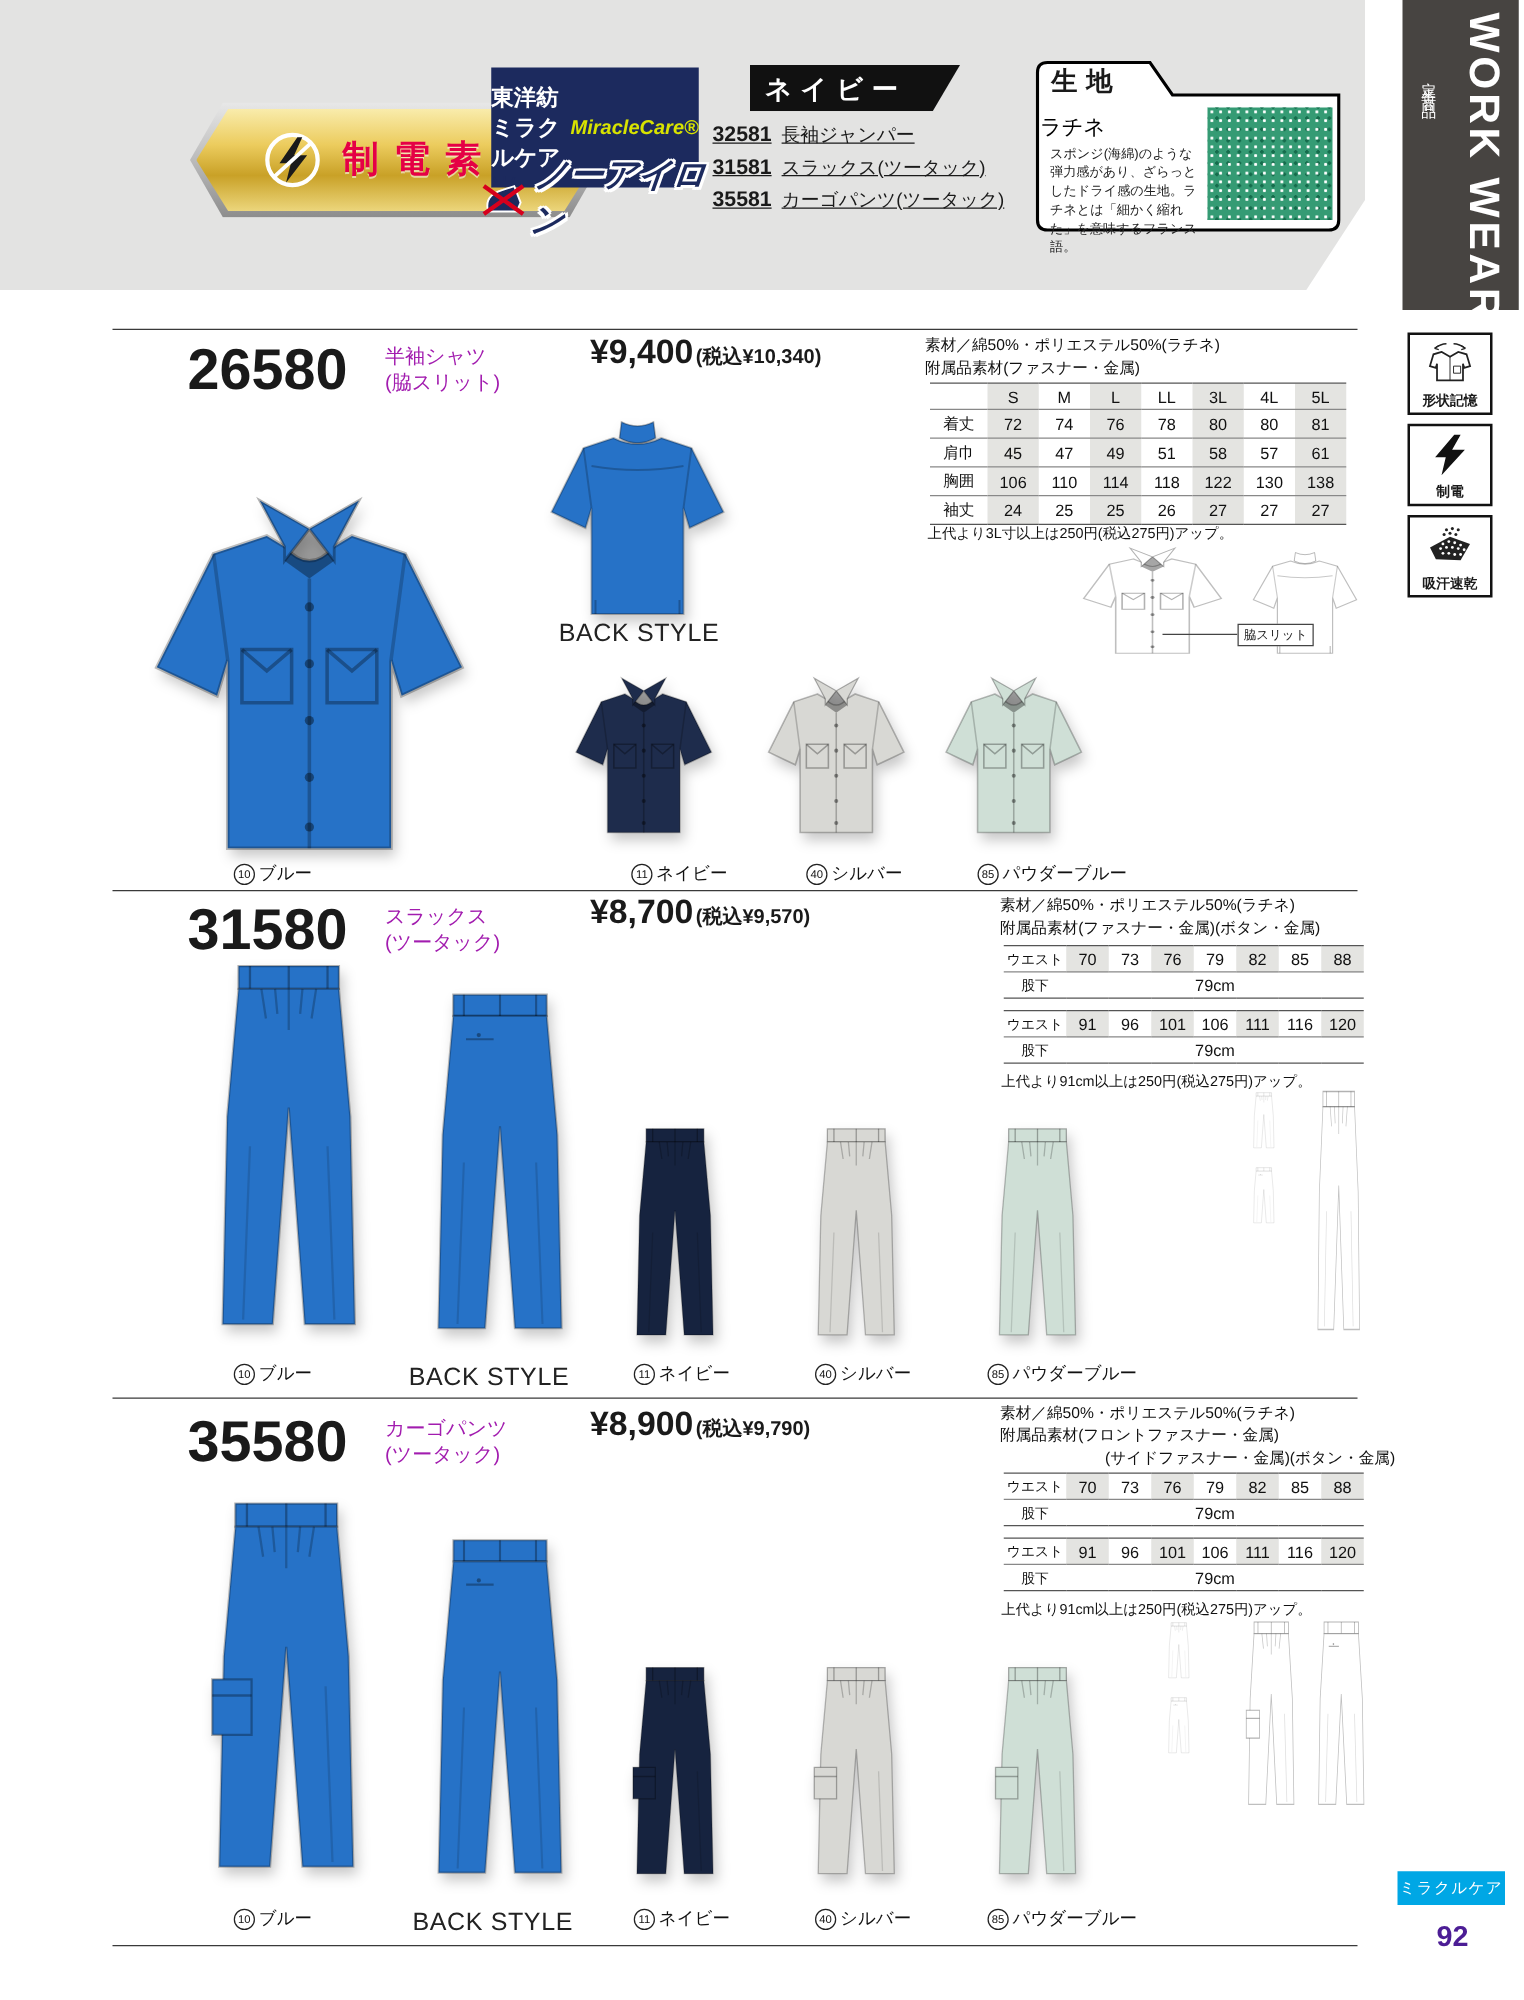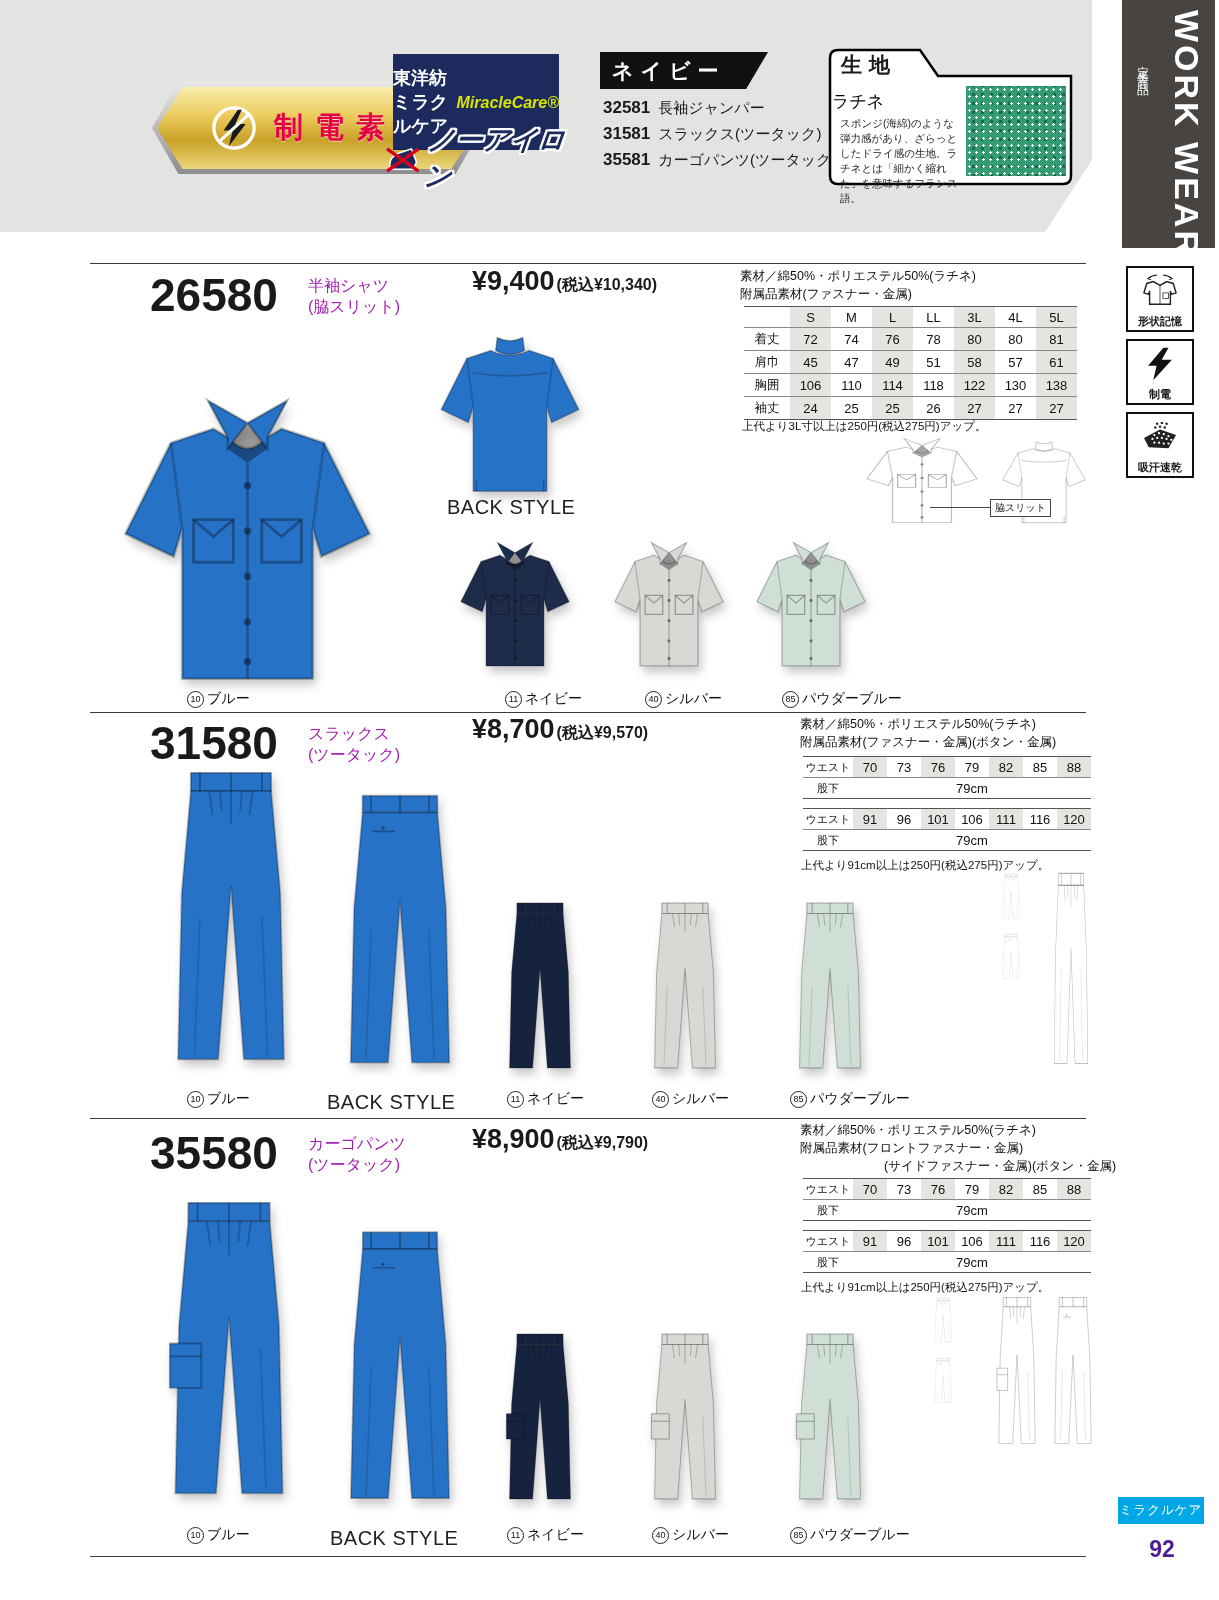--- a/index.html
+++ b/index.html
@@ -24,21 +24,21 @@
              display:flex;flex-direction:row;align-items:center;justify-content:center;}
   .brand-l1{color:#fff;font-size:18px;font-weight:bold;letter-spacing:0px;}
   .brand-l2{color:#d8e300;font-size:16px;font-weight:900;font-style:italic;margin-top:2px;}
   .noiron{left:383px;top:132px;width:195px;height:52px;display:flex;align-items:center;gap:2px;}
   .noiron-text{font-size:27px;font-weight:900;font-style:italic;color:#1c2a5e;transform:skewX(-6deg);
                text-shadow:2px 0 #fff,-2px 0 #fff,0 2px #fff,0 -2px #fff,2px 2px #fff,-2px -2px #fff,2px -2px #fff,-2px 2px #fff;}
   .annual-banner{left:600px;top:52px;width:168px;height:37px;background:#111;
                  clip-path:polygon(0 0,100% 0,87% 100%,0 100%);
                  display:flex;align-items:center;}
   .annual-title{color:#fff;font-size:21px;font-weight:bold;letter-spacing:7px;padding-left:12px;white-space:nowrap;}
-  .annual-list{left:603px;top:98px;width:300px;}
+  .annual-list{left:570px;top:98px;width:300px;text-decoration:underline;}
   .annual-row{display:flex;align-items:baseline;gap:8px;height:26px;}
   .annual-code{font-size:17px;font-weight:bold;}
   .annual-name{font-size:15px;}
   .fabric-box{left:828px;top:46px;width:250px;height:145px;}
   .fabric-title{left:13px;top:5px;font-size:21px;font-weight:bold;letter-spacing:7px;}
   .fabric-name{left:4px;top:44px;font-size:17px;color:#000000;}
   .fabric-desc{left:12px;top:70px;width:122px;font-size:10.5px;line-height:1.42;color:#222;}
   .fabric-swatch{left:138px;top:40px;width:100px;height:90px;background-color:#359b74;
       background-image:radial-gradient(#ffffff 22%,transparent 23%),radial-gradient(#156c4c 24%,transparent 25%);
       background-size:7px 7px,9px 9px;background-position:0 0,3px 4px;}

